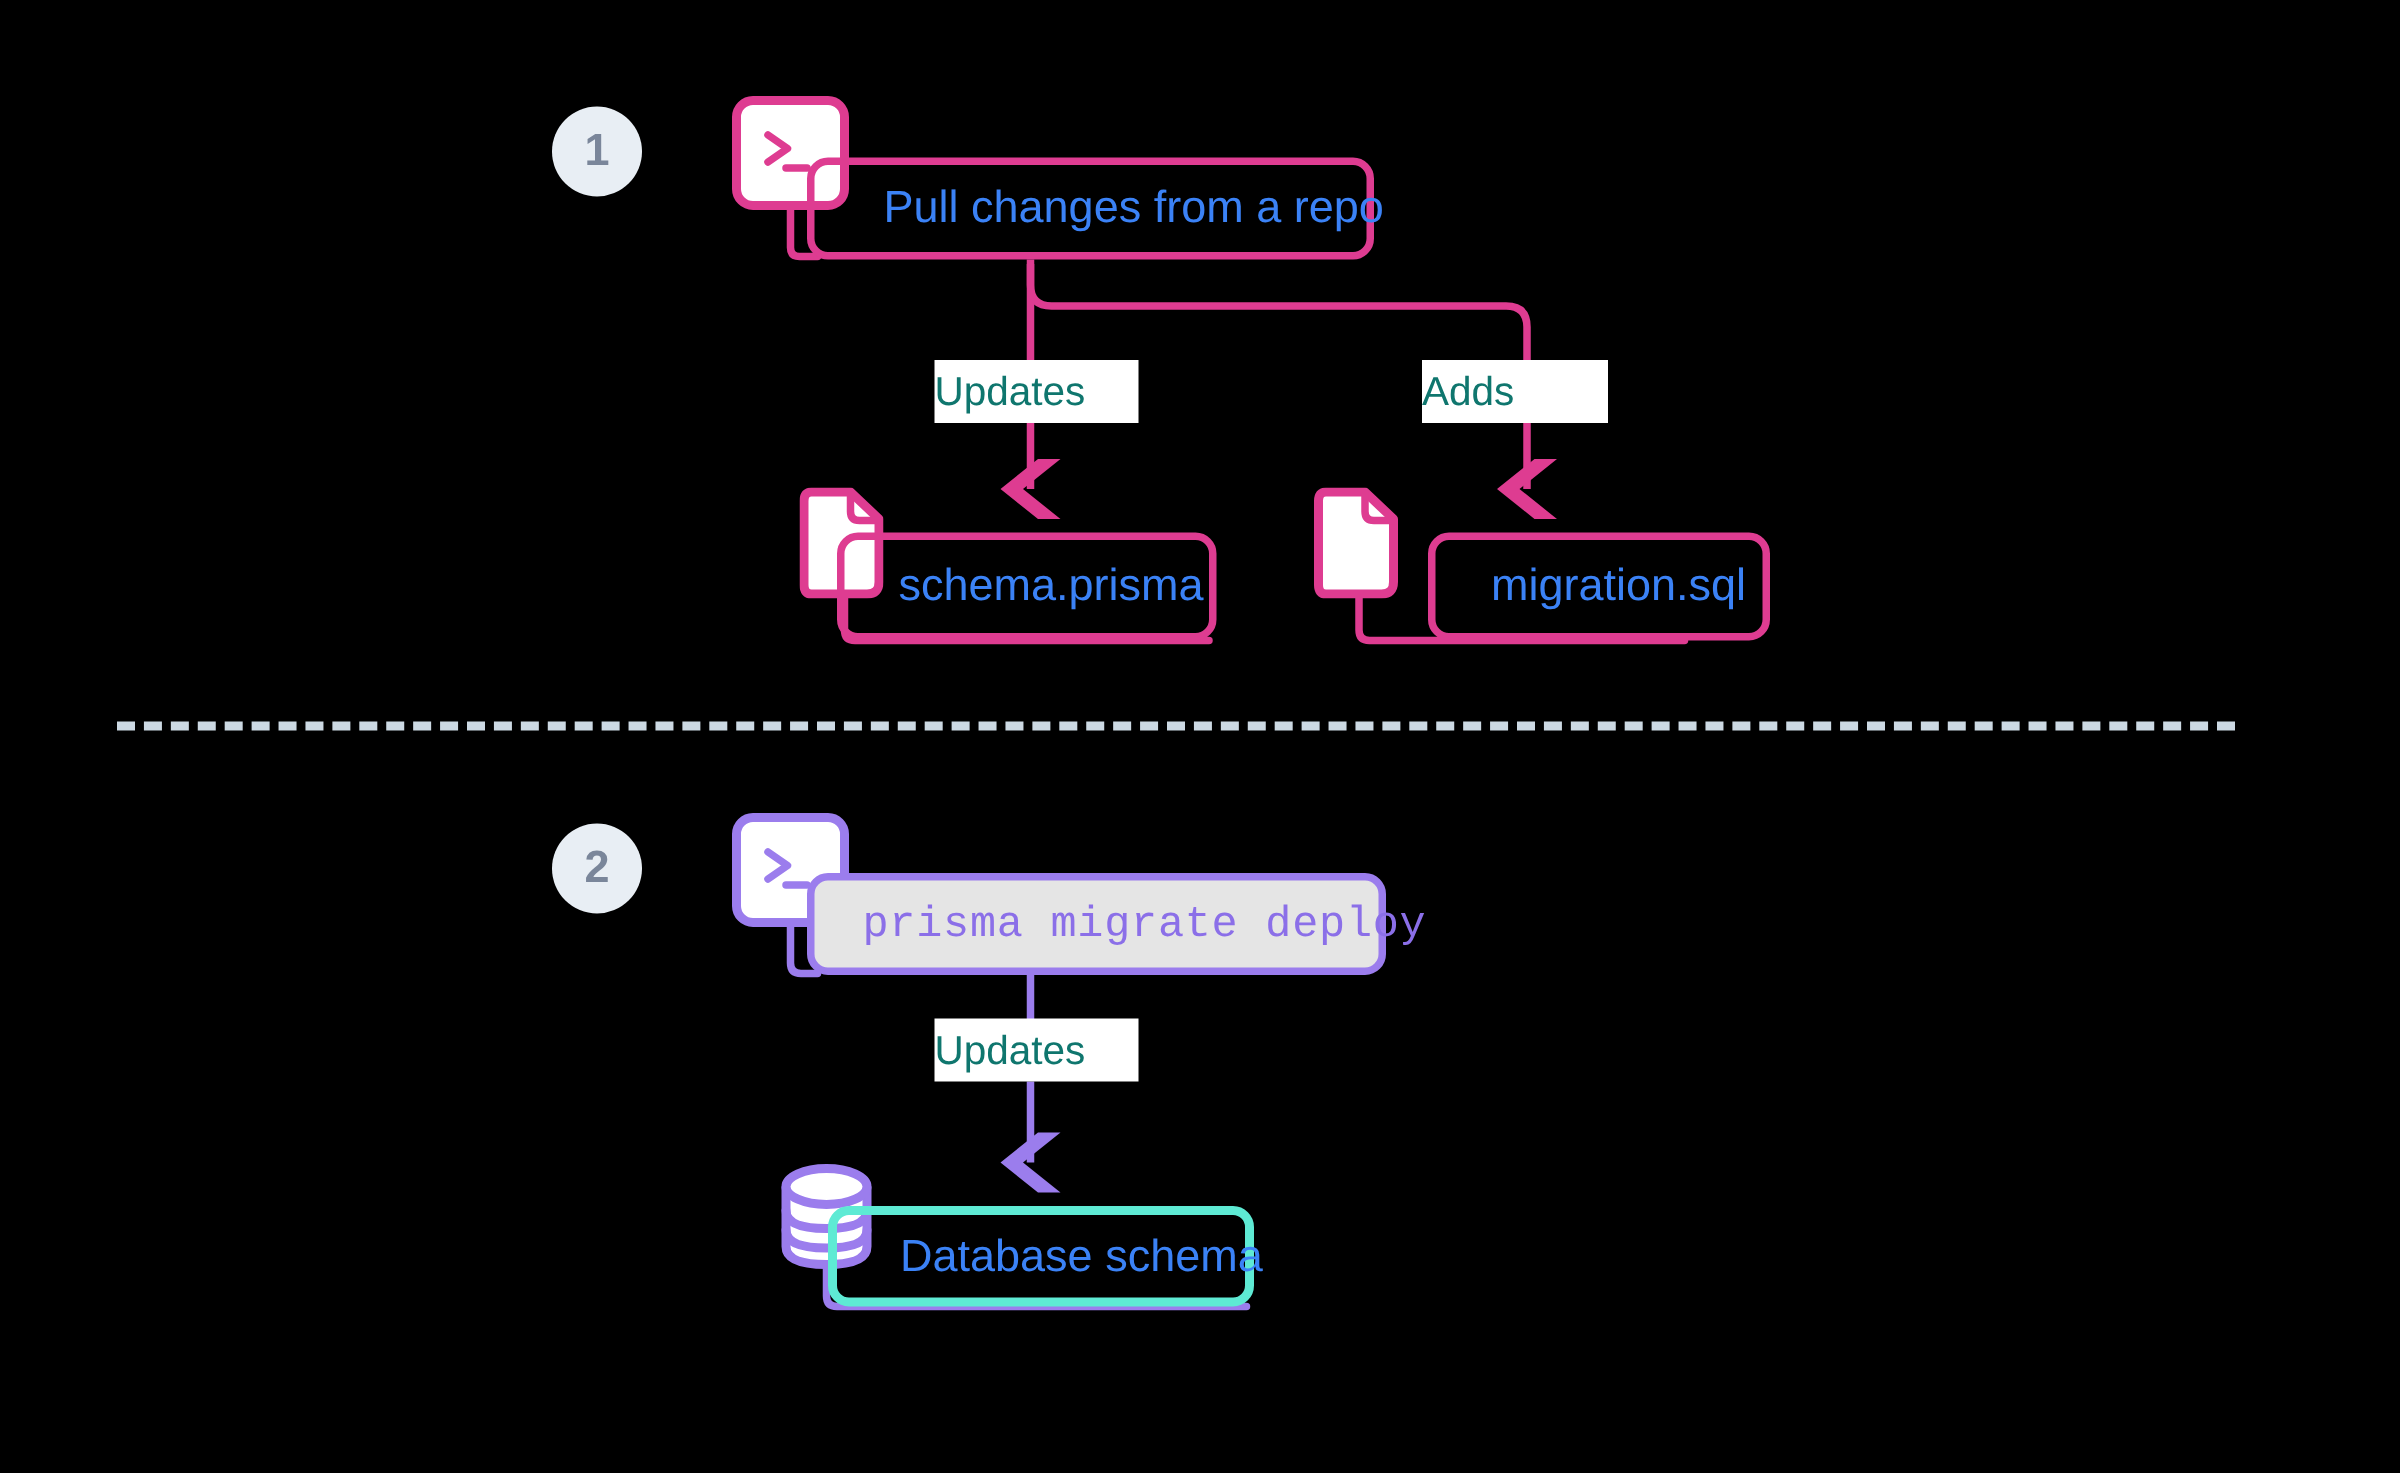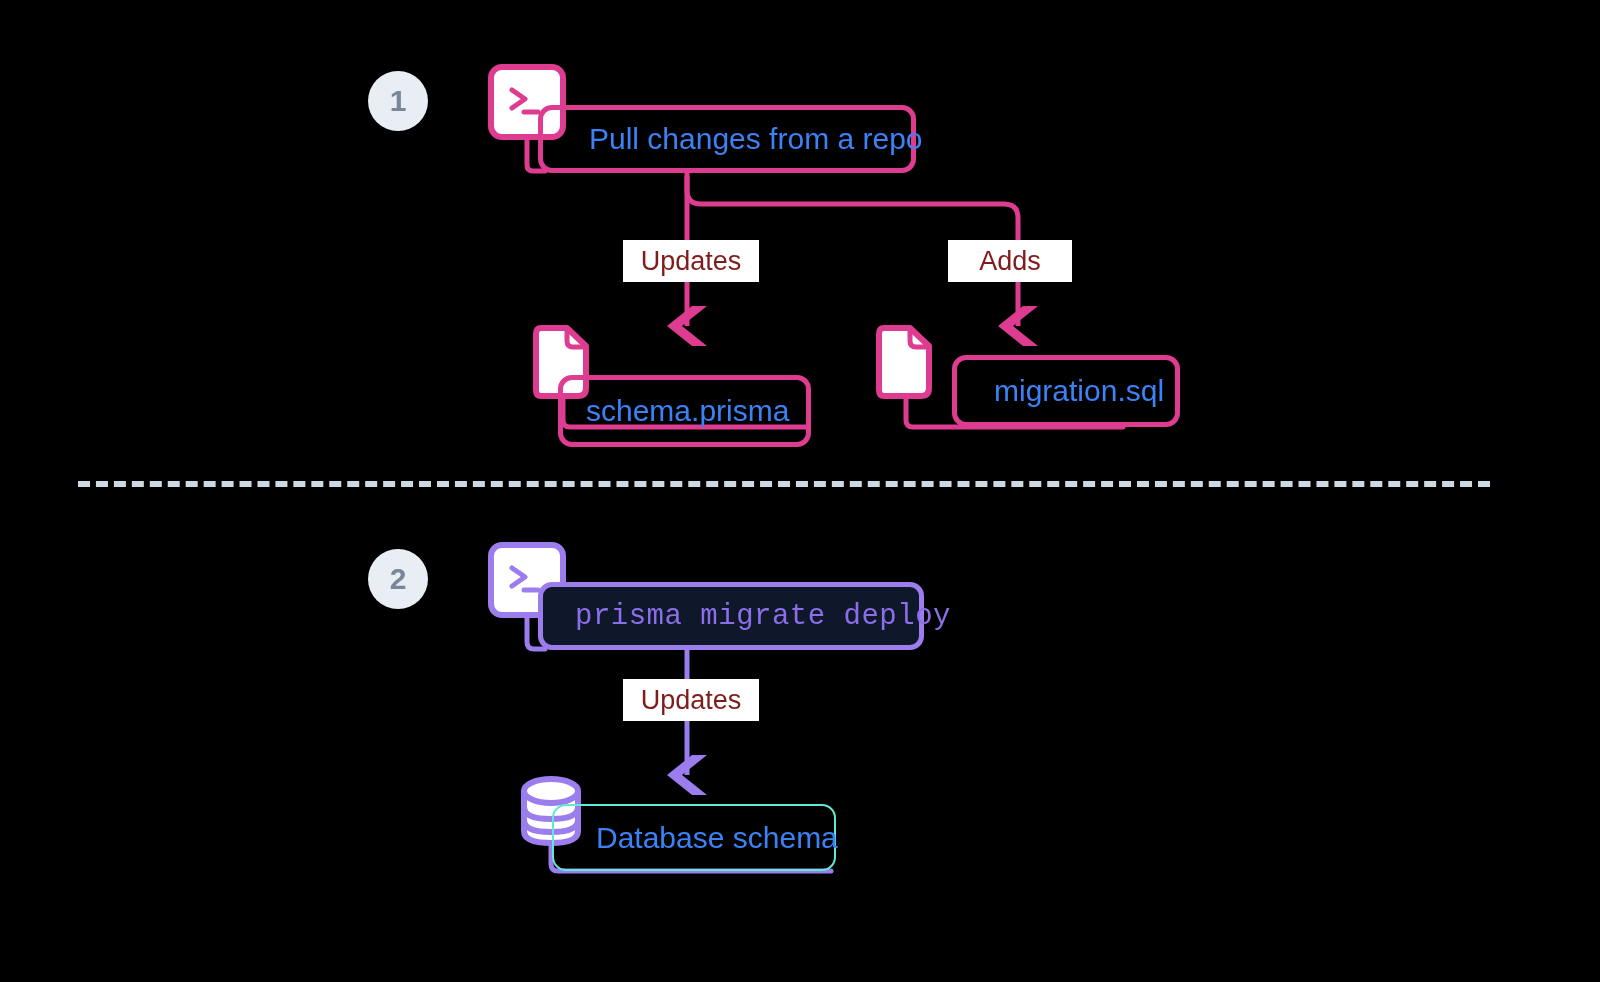--- a/index.html
+++ b/index.html
@@ -68,42 +68,42 @@
     align-items: center;
     white-space: nowrap;
   }
   .pill span { display: block; }
 
   .pill-outline-pink {
     border: 5px solid #de3c91;
     background: transparent;
   }
   .pill-outline-purple {
-    border: 2px solid #5eead4;
+    border: 6px solid #5eead4;
     background: transparent;
   }
   .pill-fill-purple {
     border: 5px solid #9b7ded;
-    background: #0f172a;
+    background: #e5e5e5;
   }
 
   .pill-text {
     color: #3b82f6;
     font-size: 30px;
     font-family: "Liberation Sans", sans-serif;
   }
   .pill-text-mono {
     color: #8b6fe8;
     font-size: 29px;
     font-family: "Liberation Mono", monospace;
     letter-spacing: 0.5px;
   }
 
   #pull-pill    { left: 538px; top: 105px;  width: 378px;  height: 68px;  padding-left: 46px; }
-  #schema-pill  { left: 558px; top: 375px;  width: 253px;  height: 72px;  padding-left: 23px; }
+  #schema-pill  { left: 558px; top: 355px;  width: 253px;  height: 72px;  padding-left: 36px; }
   #migration-pill { left: 952px; top: 355px; width: 228px; height: 72px; padding-left: 37px; }
   #cmd-pill     { left: 538px; top: 582px;  width: 386px;  height: 68px;  padding-left: 32px; }
   #db-pill      { left: 552px; top: 804px;  width: 284px;  height: 67px;  padding-left: 42px; }
 
   
   .file-icon {
     position: absolute;
     width: 56px;
     height: 74px;
   }
@@ -115,26 +115,26 @@
     position: absolute;
     width: 62px;
     height: 72px;
   }
   #db-cyl { left: 520px; top: 775px; }
 
   
   .edge-label {
     position: absolute;
     background: #ffffff;
-    color: #7f1d1d;
+    color: #0f766e;
     font-size: 27px;
     font-family: "Liberation Sans", sans-serif;
     display: flex;
     align-items: center;
-    justify-content: center;
+    justify-content: flex-start;
     white-space: nowrap;
   }
   #lbl-updates-1 { left: 623px; top: 240px; width: 136px; height: 42px; }
   #lbl-adds      { left: 948px; top: 240px; width: 124px; height: 42px; }
   #lbl-updates-2 { left: 623px; top: 679px; width: 136px; height: 42px; }
 
   
   #divider {
     position: absolute;
     left: 78px;

